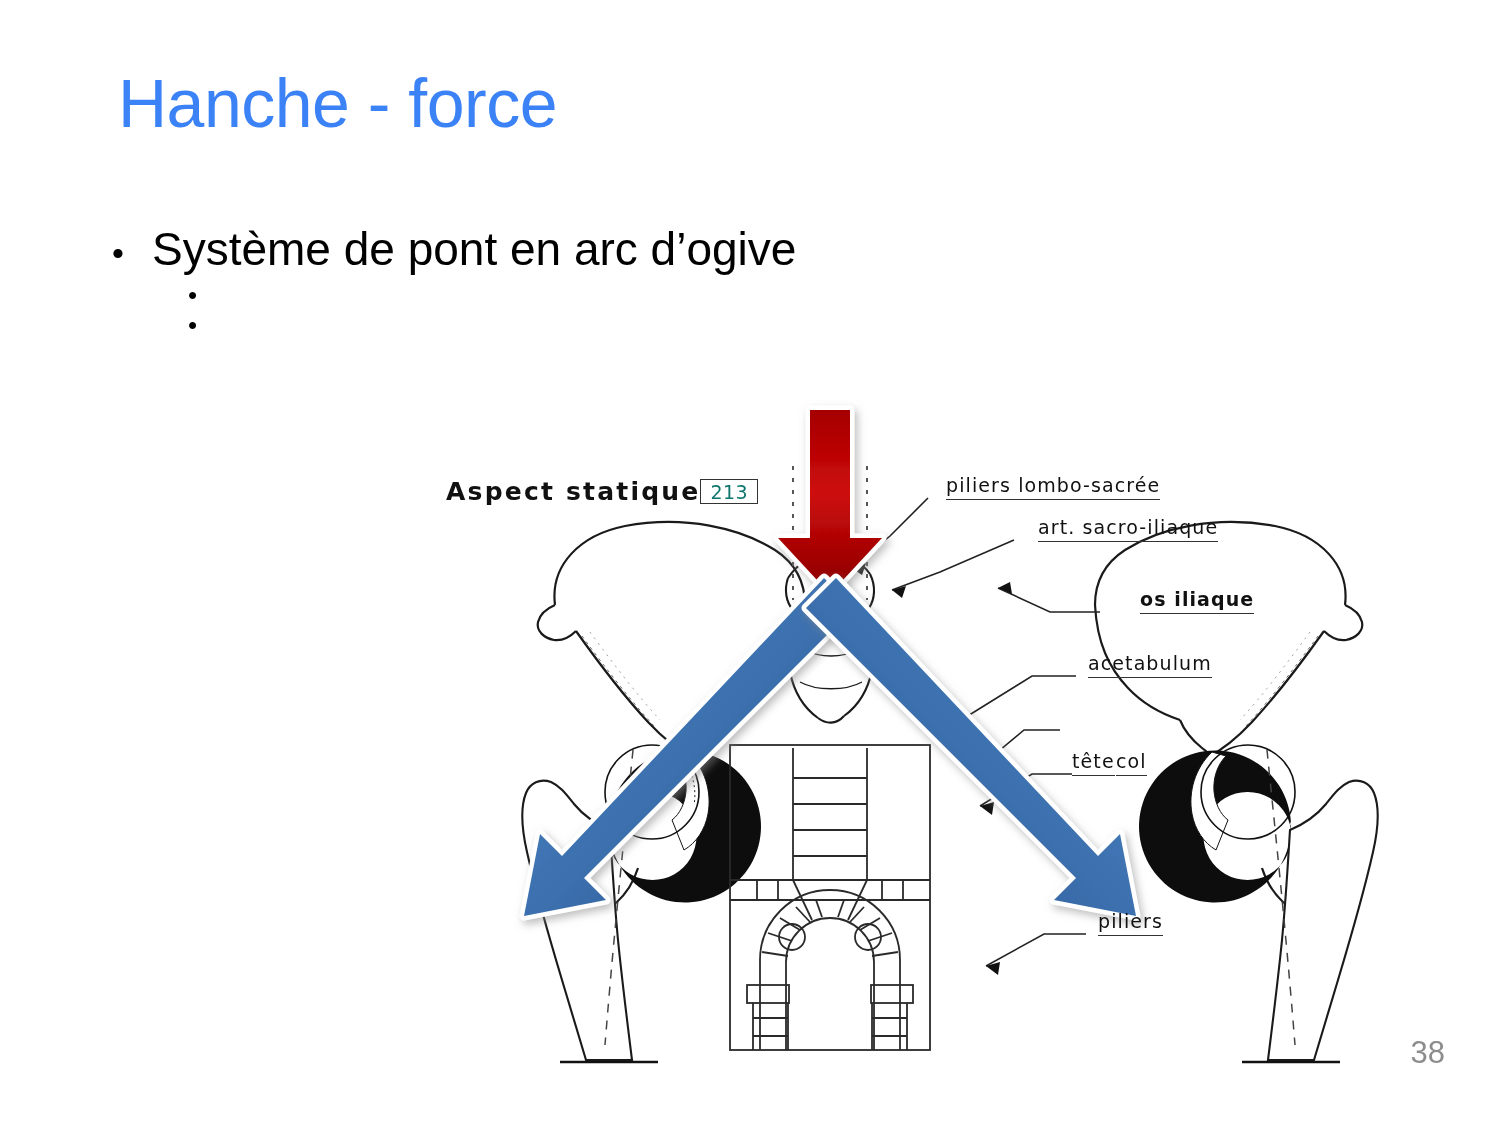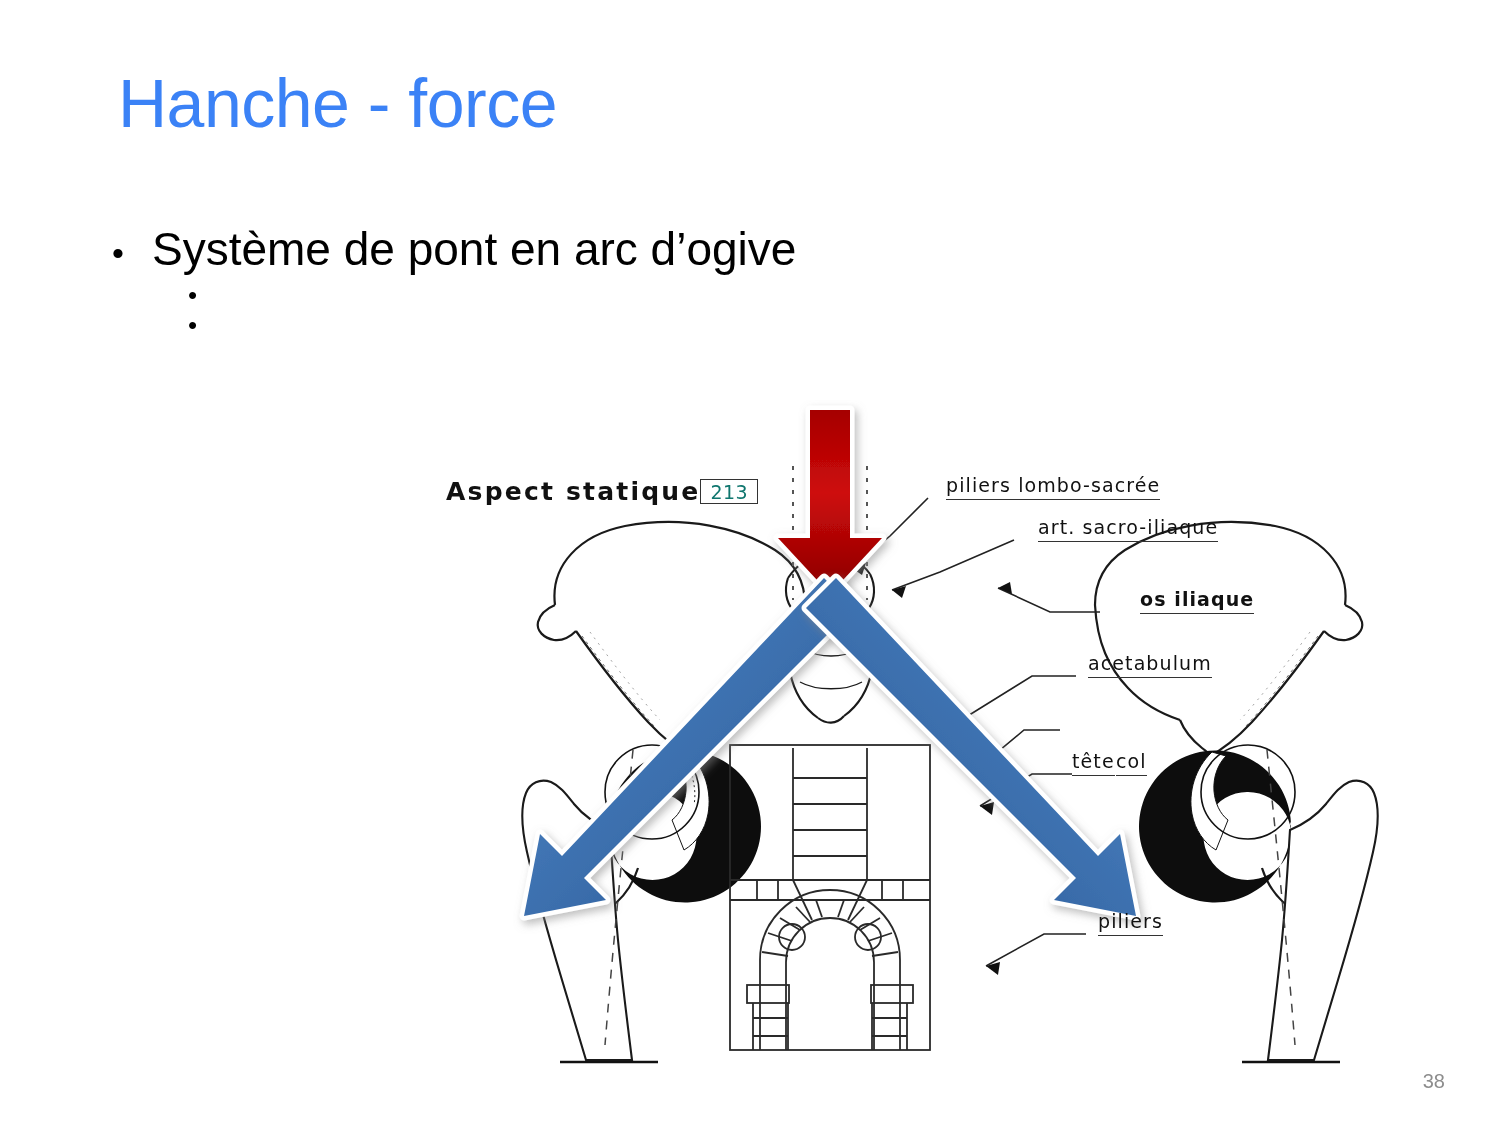--- a/index.html
+++ b/index.html
@@ -66,22 +66,22 @@
     width: 34px;
     flex: 0 0 34px;
     font-size: 26px;
     line-height: 1;
   }
 
   
   #page-number {
     position: absolute;
     right: 55px;
-    bottom: 32px;
-    font-size: 20px;
+    bottom: 54px;
+    font-size: 31px;
     color: #8d8d8d;
     margin-left: 40px;
   }
 
   
   #figure {
     position: absolute;
     left: 420px;
     top: 400px;
     width: 1060px;

